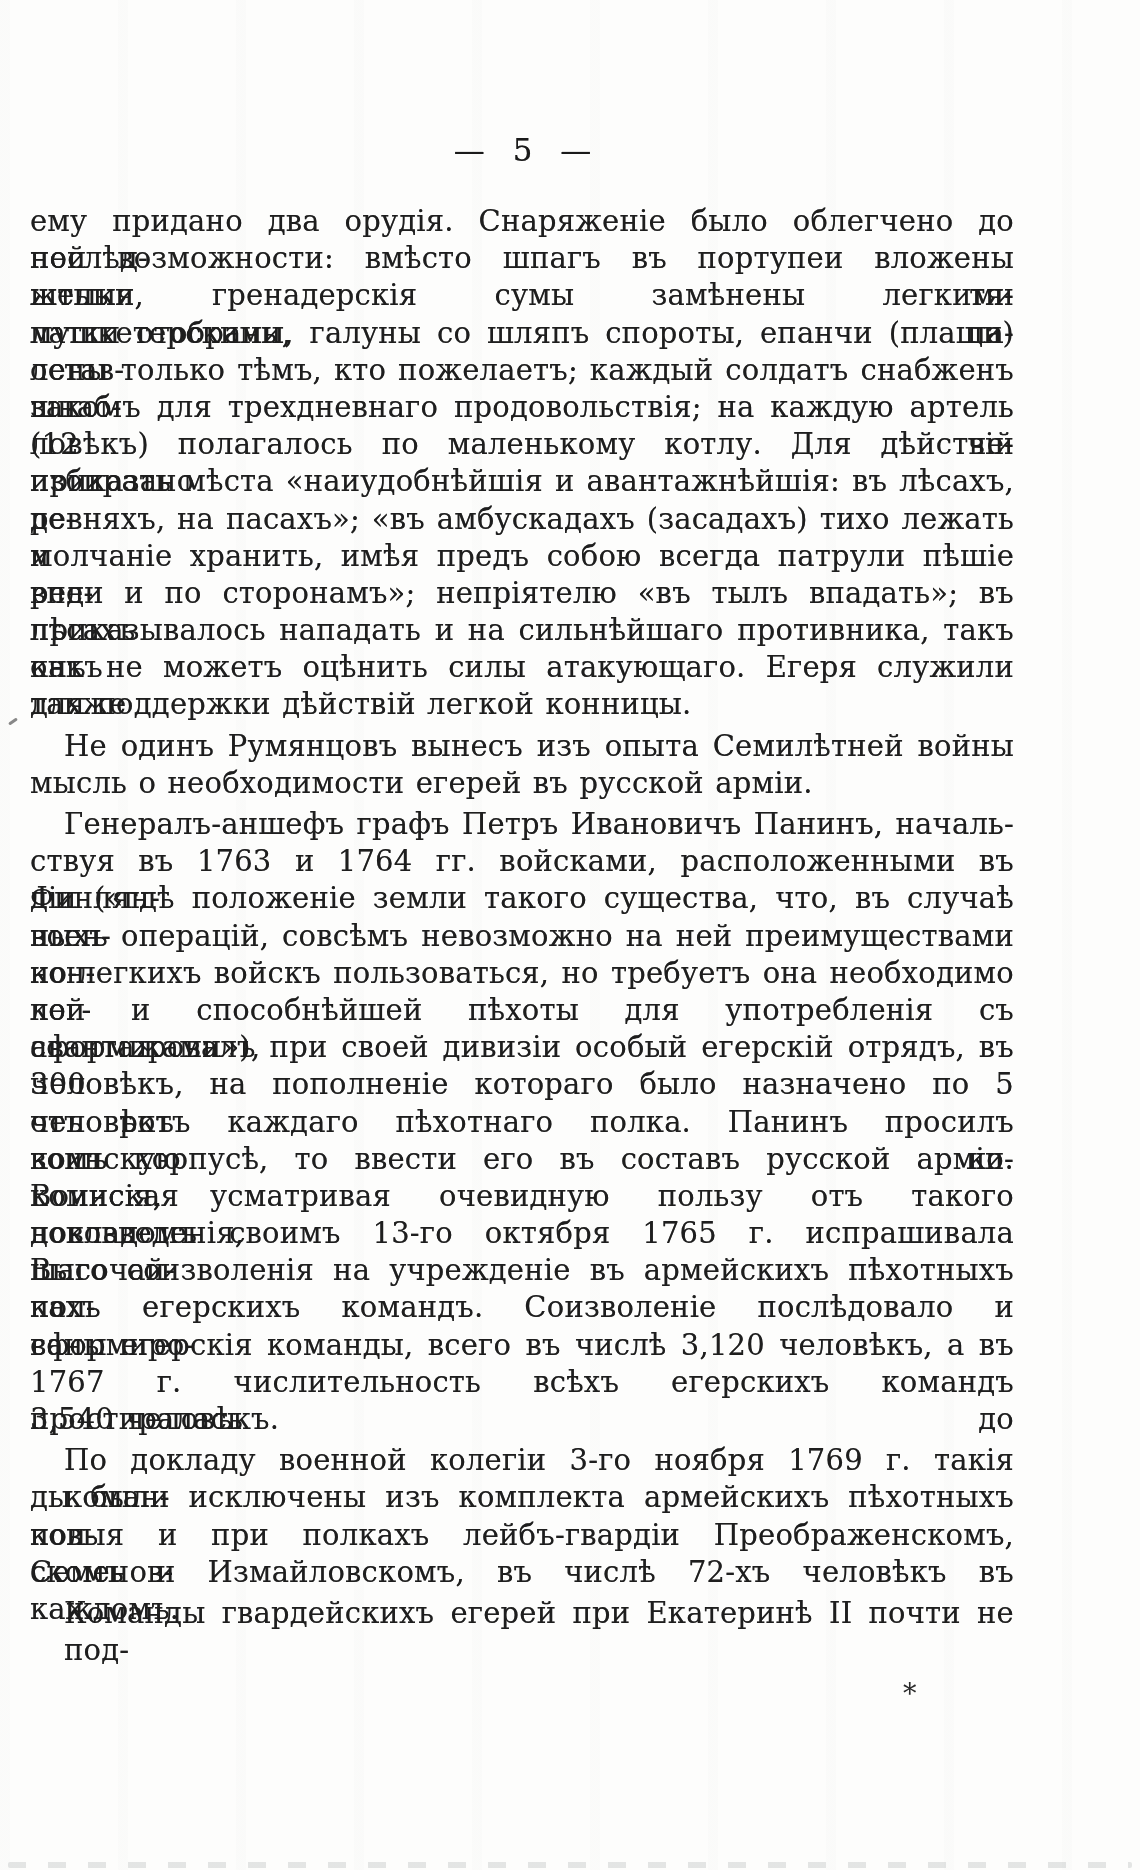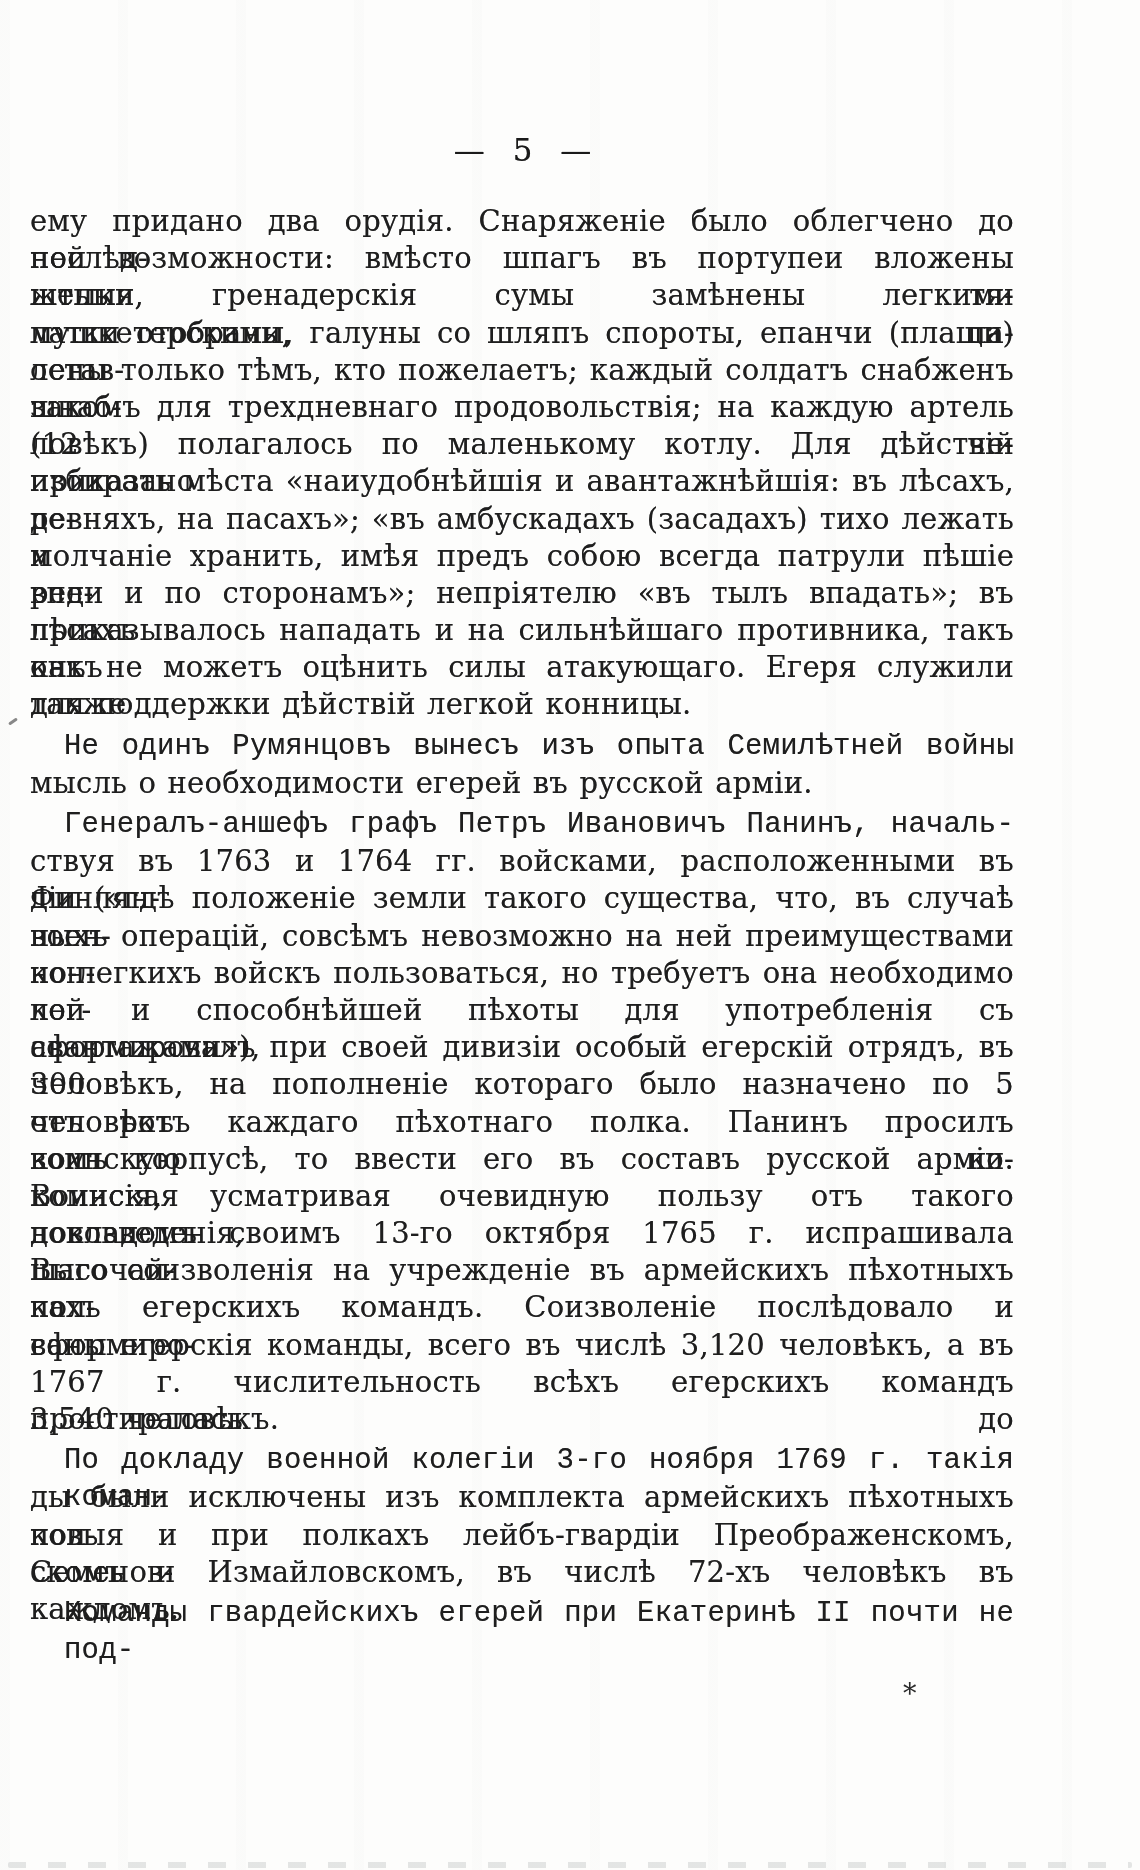--- a/index.html
+++ b/index.html
@@ -45,21 +45,21 @@
     text-shadow: 0 0 0.5px rgba(25,25,25,0.55);
   }
   .para { margin: 4px; }
   .line {
     text-align: justify;
     text-align-last: justify;
     white-space: normal;
     height: 37.2px;
     overflow: visible;
   }
-  .line.indent { padding-left: 34px; font-family: Liberation Mono, monospace; }
+  .line.indent { padding-left: 34px; }
   .line.last { text-align-last: left; }
   .footnote-marker {
     position: absolute;
     top: 1678px;
     left: 903px;
     font-size: 27px;
     color: #2a2a2a;
   }
   
   .speck-accent {

